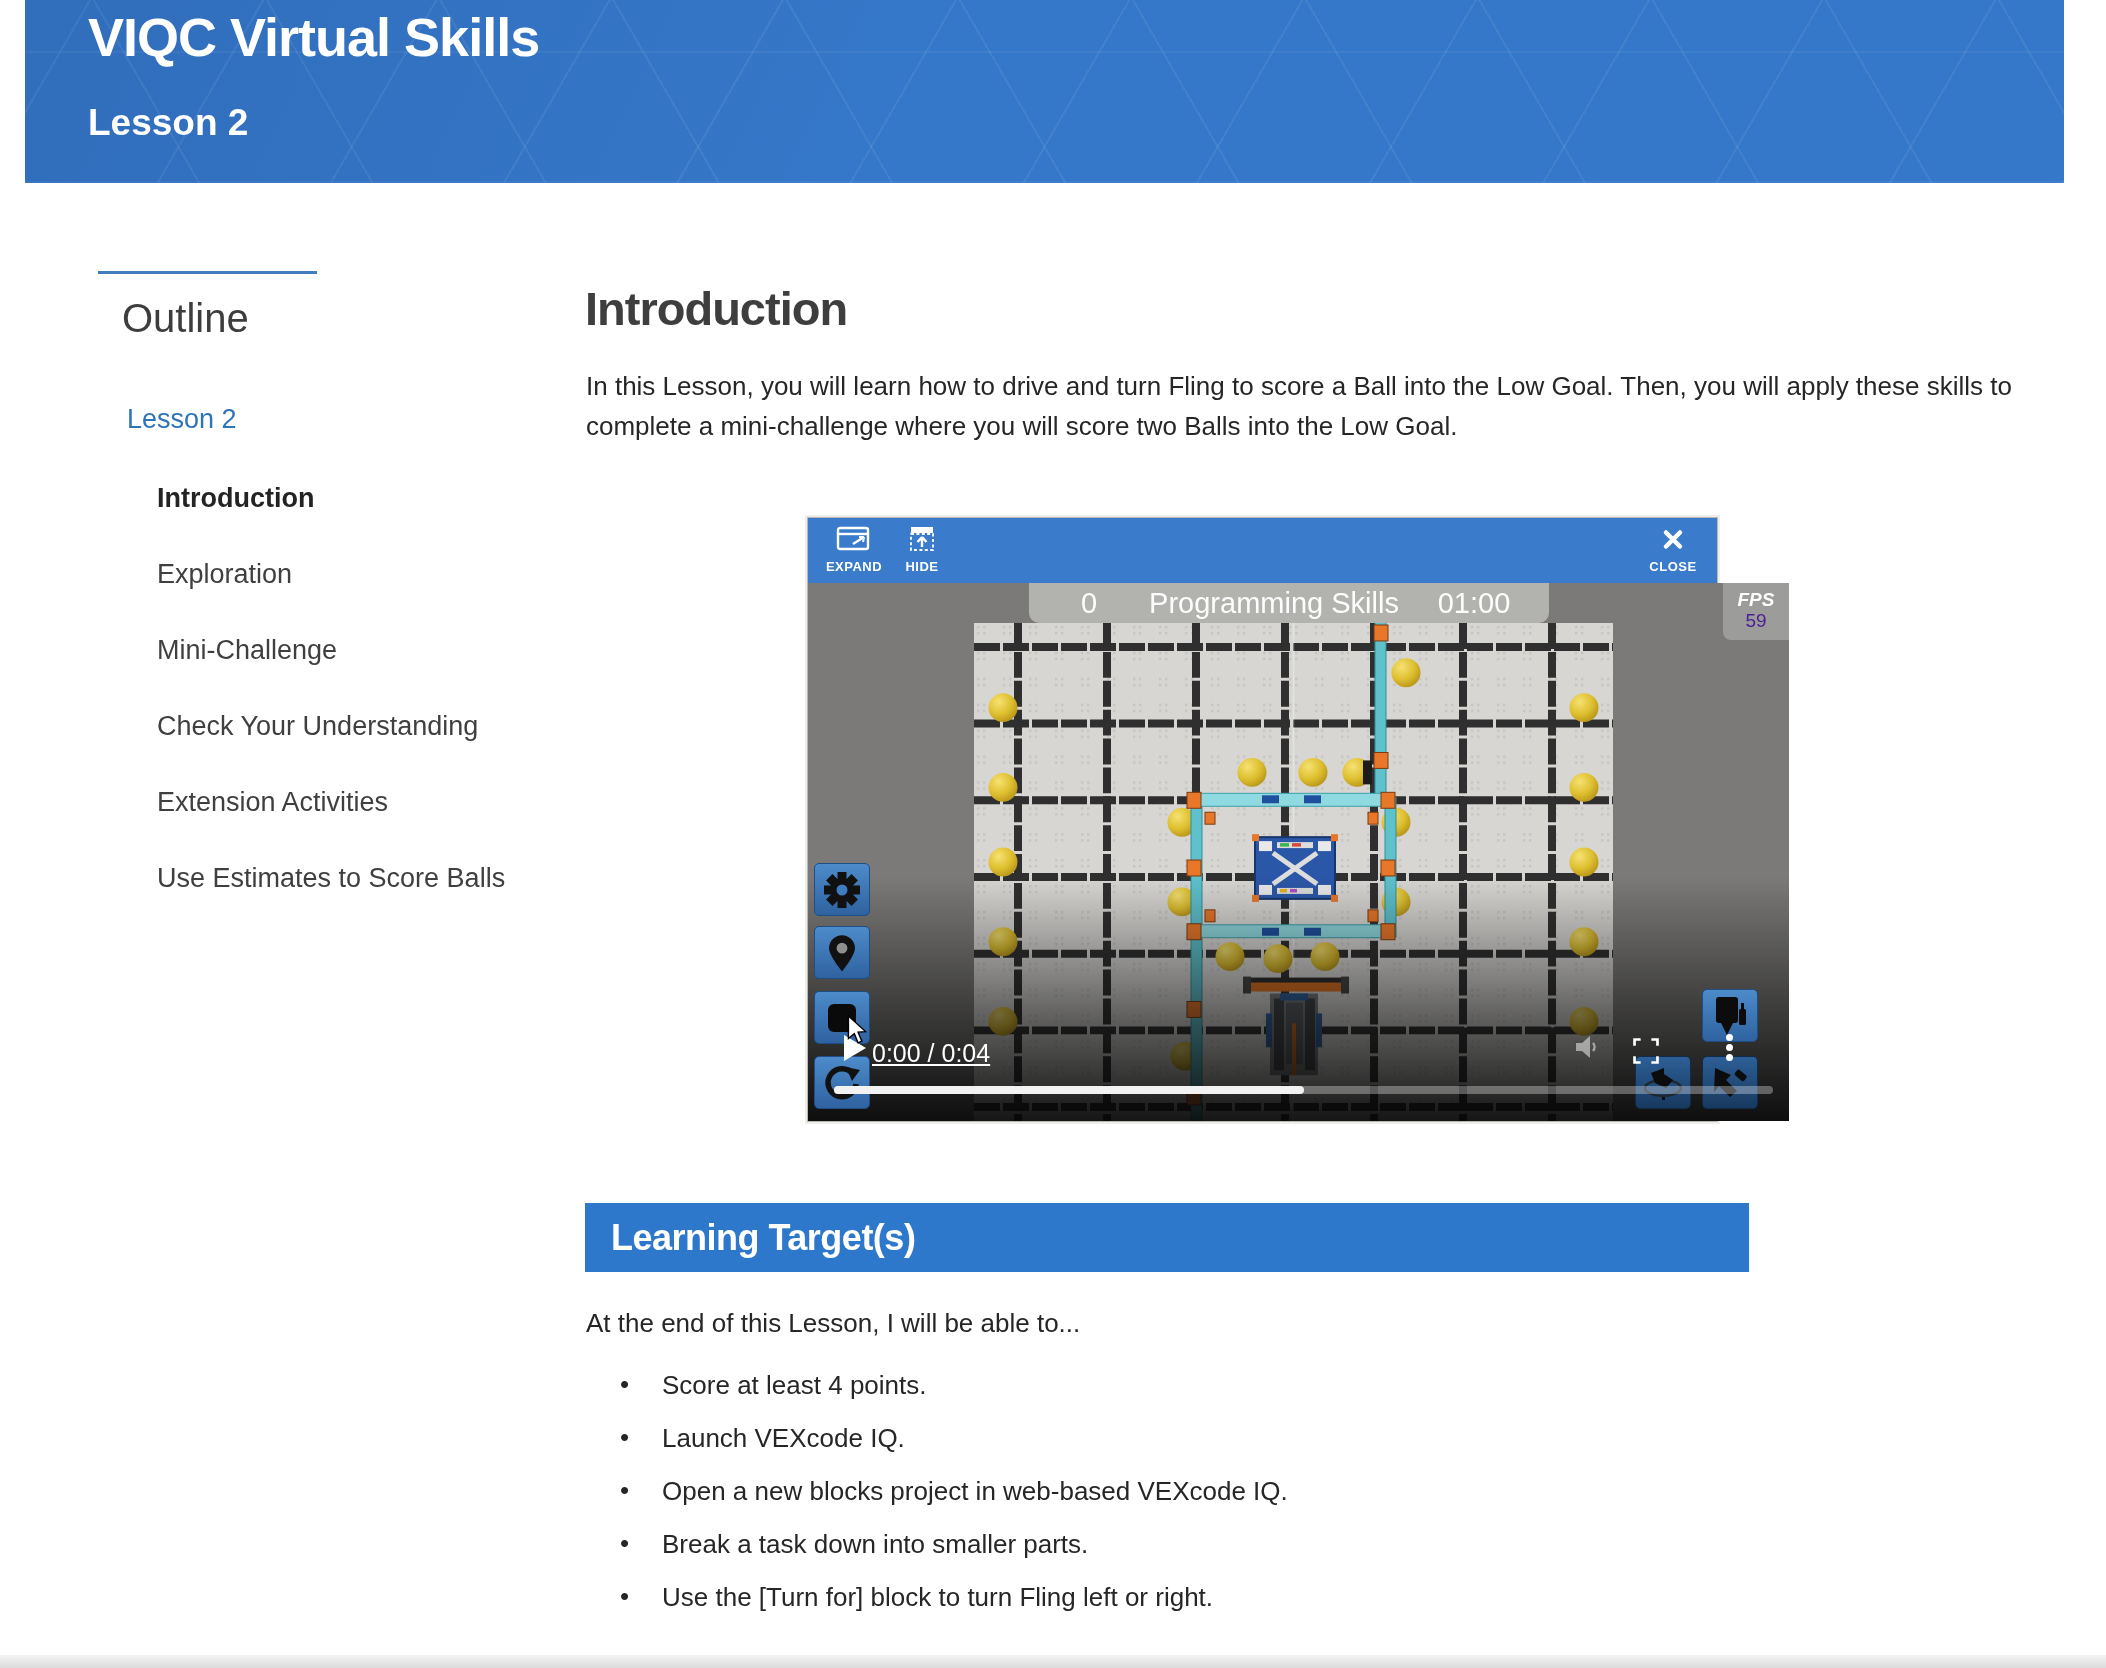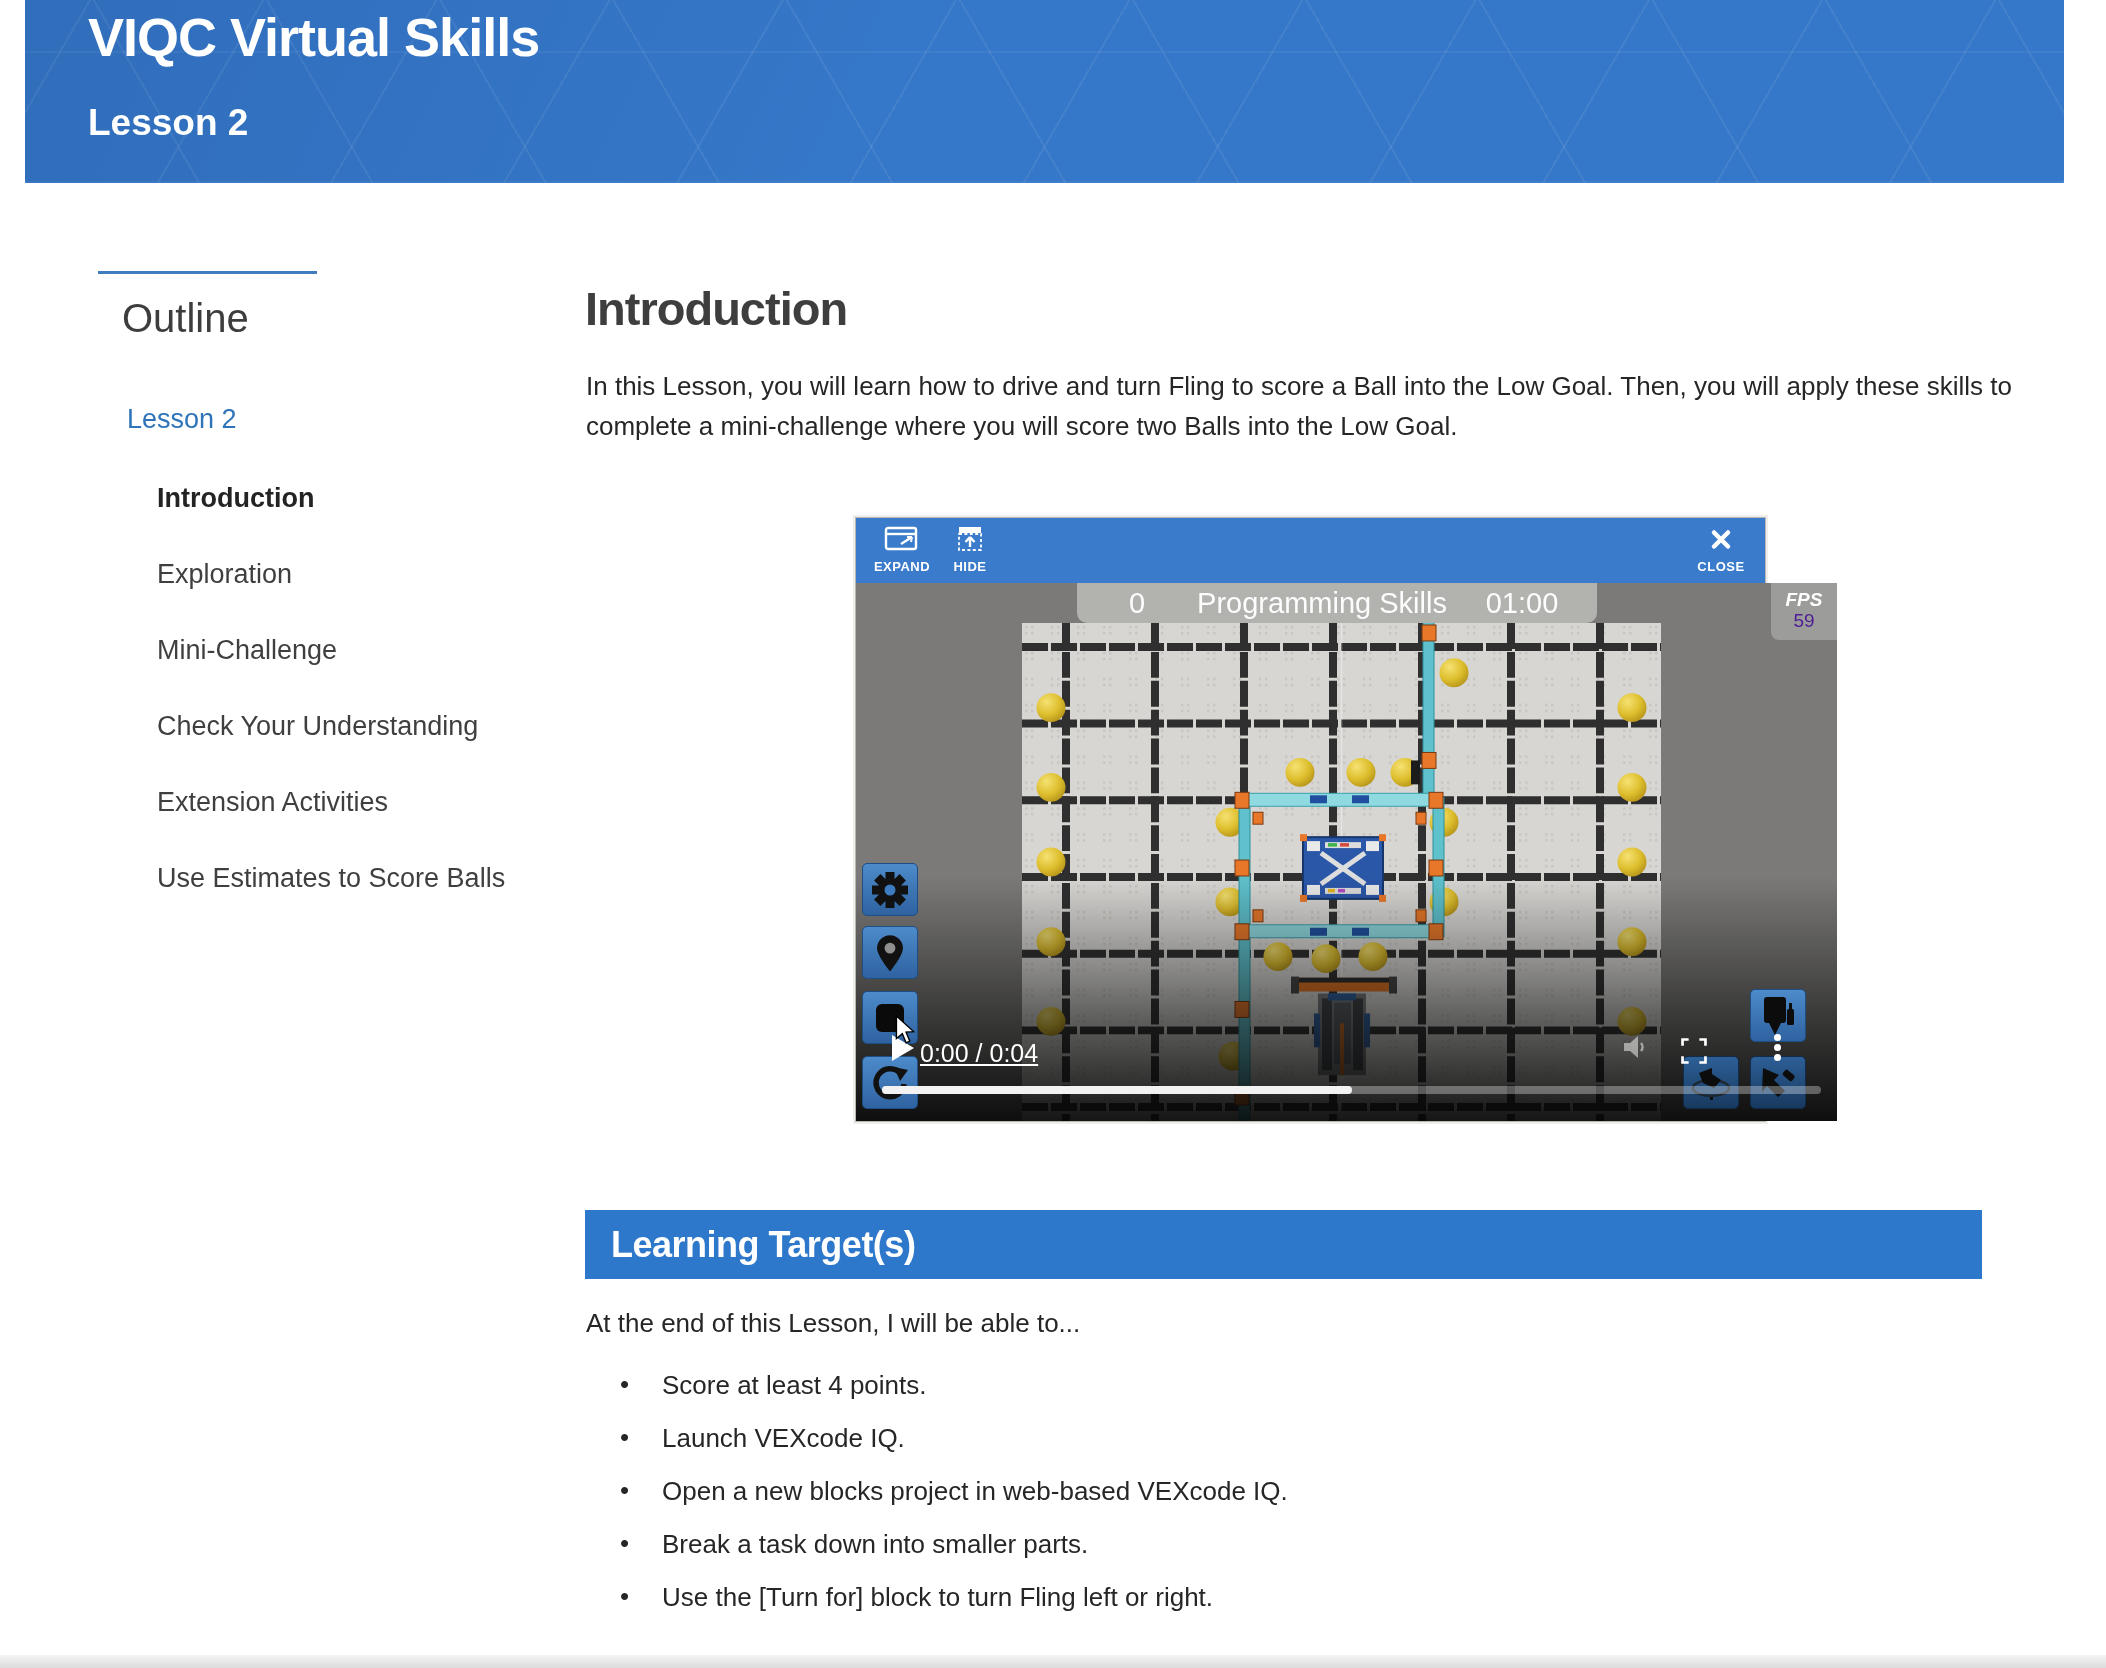--- a/index.html
+++ b/index.html
@@ -29,21 +29,21 @@
   .sidebar-items { position:absolute; left:157px; top:483px; list-style:none; }
   .sidebar-items li { font-size:27px; color:#3f3f3f; height:76px; cursor:pointer; }
   .sidebar-items li.active { font-weight:700; color:#232323; }
 
   
   .main-heading { position:absolute; left:585px; top:281px; font-size:47px; font-weight:700; color:#3e3e3e; letter-spacing:-1px; }
   .intro-par { position:absolute; left:586px; top:366px; width:1428px; font-size:26px; line-height:40px; color:#262626; }
 
   
   .vp { position:absolute; left:807px; top:517px; width:911px; height:605px;
-        border:1px solid #b9b7b2; box-shadow:0 0 0 2px #f0eeea; background:#7b7a78;margin-left:48px; }
+        border:1px solid #b9b7b2; box-shadow:0 0 0 2px #f0eeea; background:#7b7a78; }
   .vp-topbar { position:absolute; left:0; top:0; width:100%; height:65px; background:#3a7ccb; }
   .vp-tb-btn { position:absolute; top:7px; width:64px; text-align:center; color:#fff; cursor:pointer; }
   .vp-tb-btn .lbl { display:block; font-size:13px; font-weight:700; letter-spacing:.5px; margin-top:3px; }
   .vp-expand { left:14px; }
   .vp-hide { left:82px; }
   .vp-close { right:12px; }
   .vp-stage { position:absolute; left:0; top:65px; width:981px; height:538px; background:#7b7a78; overflow:hidden; }
 
   .scorebar { position:absolute; left:221px; top:0; width:520px; height:40px;
               background:rgba(182,182,180,0.92); border-radius:0 0 10px 10px;
@@ -82,22 +82,22 @@
   .volume-icon { position:absolute; right:188px; top:452px; z-index:7; cursor:pointer; }
   .fullscreen-icon { position:absolute; right:130px; top:455px; z-index:7; cursor:pointer; }
   .dots-icon { position:absolute; right:56px; top:448px; z-index:7; cursor:pointer; }
   .dots-icon span { display:block; width:7px; height:7px; border-radius:50%; background:#fff; margin:3px 0; }
 
   .progress { position:absolute; left:26px; right:16px; top:503px; height:8px; border-radius:4px;
               background:rgba(255,255,255,0.32); z-index:8; cursor:pointer; }
   .progress-fill { height:8px; border-radius:4px; background:#f2f2f2; width:50%; }
 
   
-  .lt-banner { position:absolute; left:585px; top:1203px; width:1397px; height:69px; background:#2e78cb;
-               color:#fff; font-size:36px; font-weight:700; line-height:69px; padding-left:26px; letter-spacing:-0.5px;margin-top:7px; }
+  .lt-banner { position:absolute; left:585px; top:1203px; width:1164px; height:69px; background:#2e78cb;
+               color:#fff; font-size:36px; font-weight:700; line-height:69px; padding-left:26px; letter-spacing:-0.5px; }
   .lt-lead { position:absolute; left:586px; top:1308px; font-size:26px; color:#262626; }
   .lt-list { position:absolute; left:620px; top:1370px; list-style:none; }
   .lt-list li { position:relative; font-size:26px; color:#262626; line-height:30px; margin-bottom:23px; padding-left:42px; }
   .lt-list li::before { content:"•"; position:absolute; left:0; top:-1px; font-size:26px; color:#262626; }
 
   .footer-strip { position:absolute; left:0; bottom:0; width:100%; height:13px;
                   background:linear-gradient(#f4f4f4, #dcdcdc); z-index:0; }
 </style>
 </head>
 <body>

